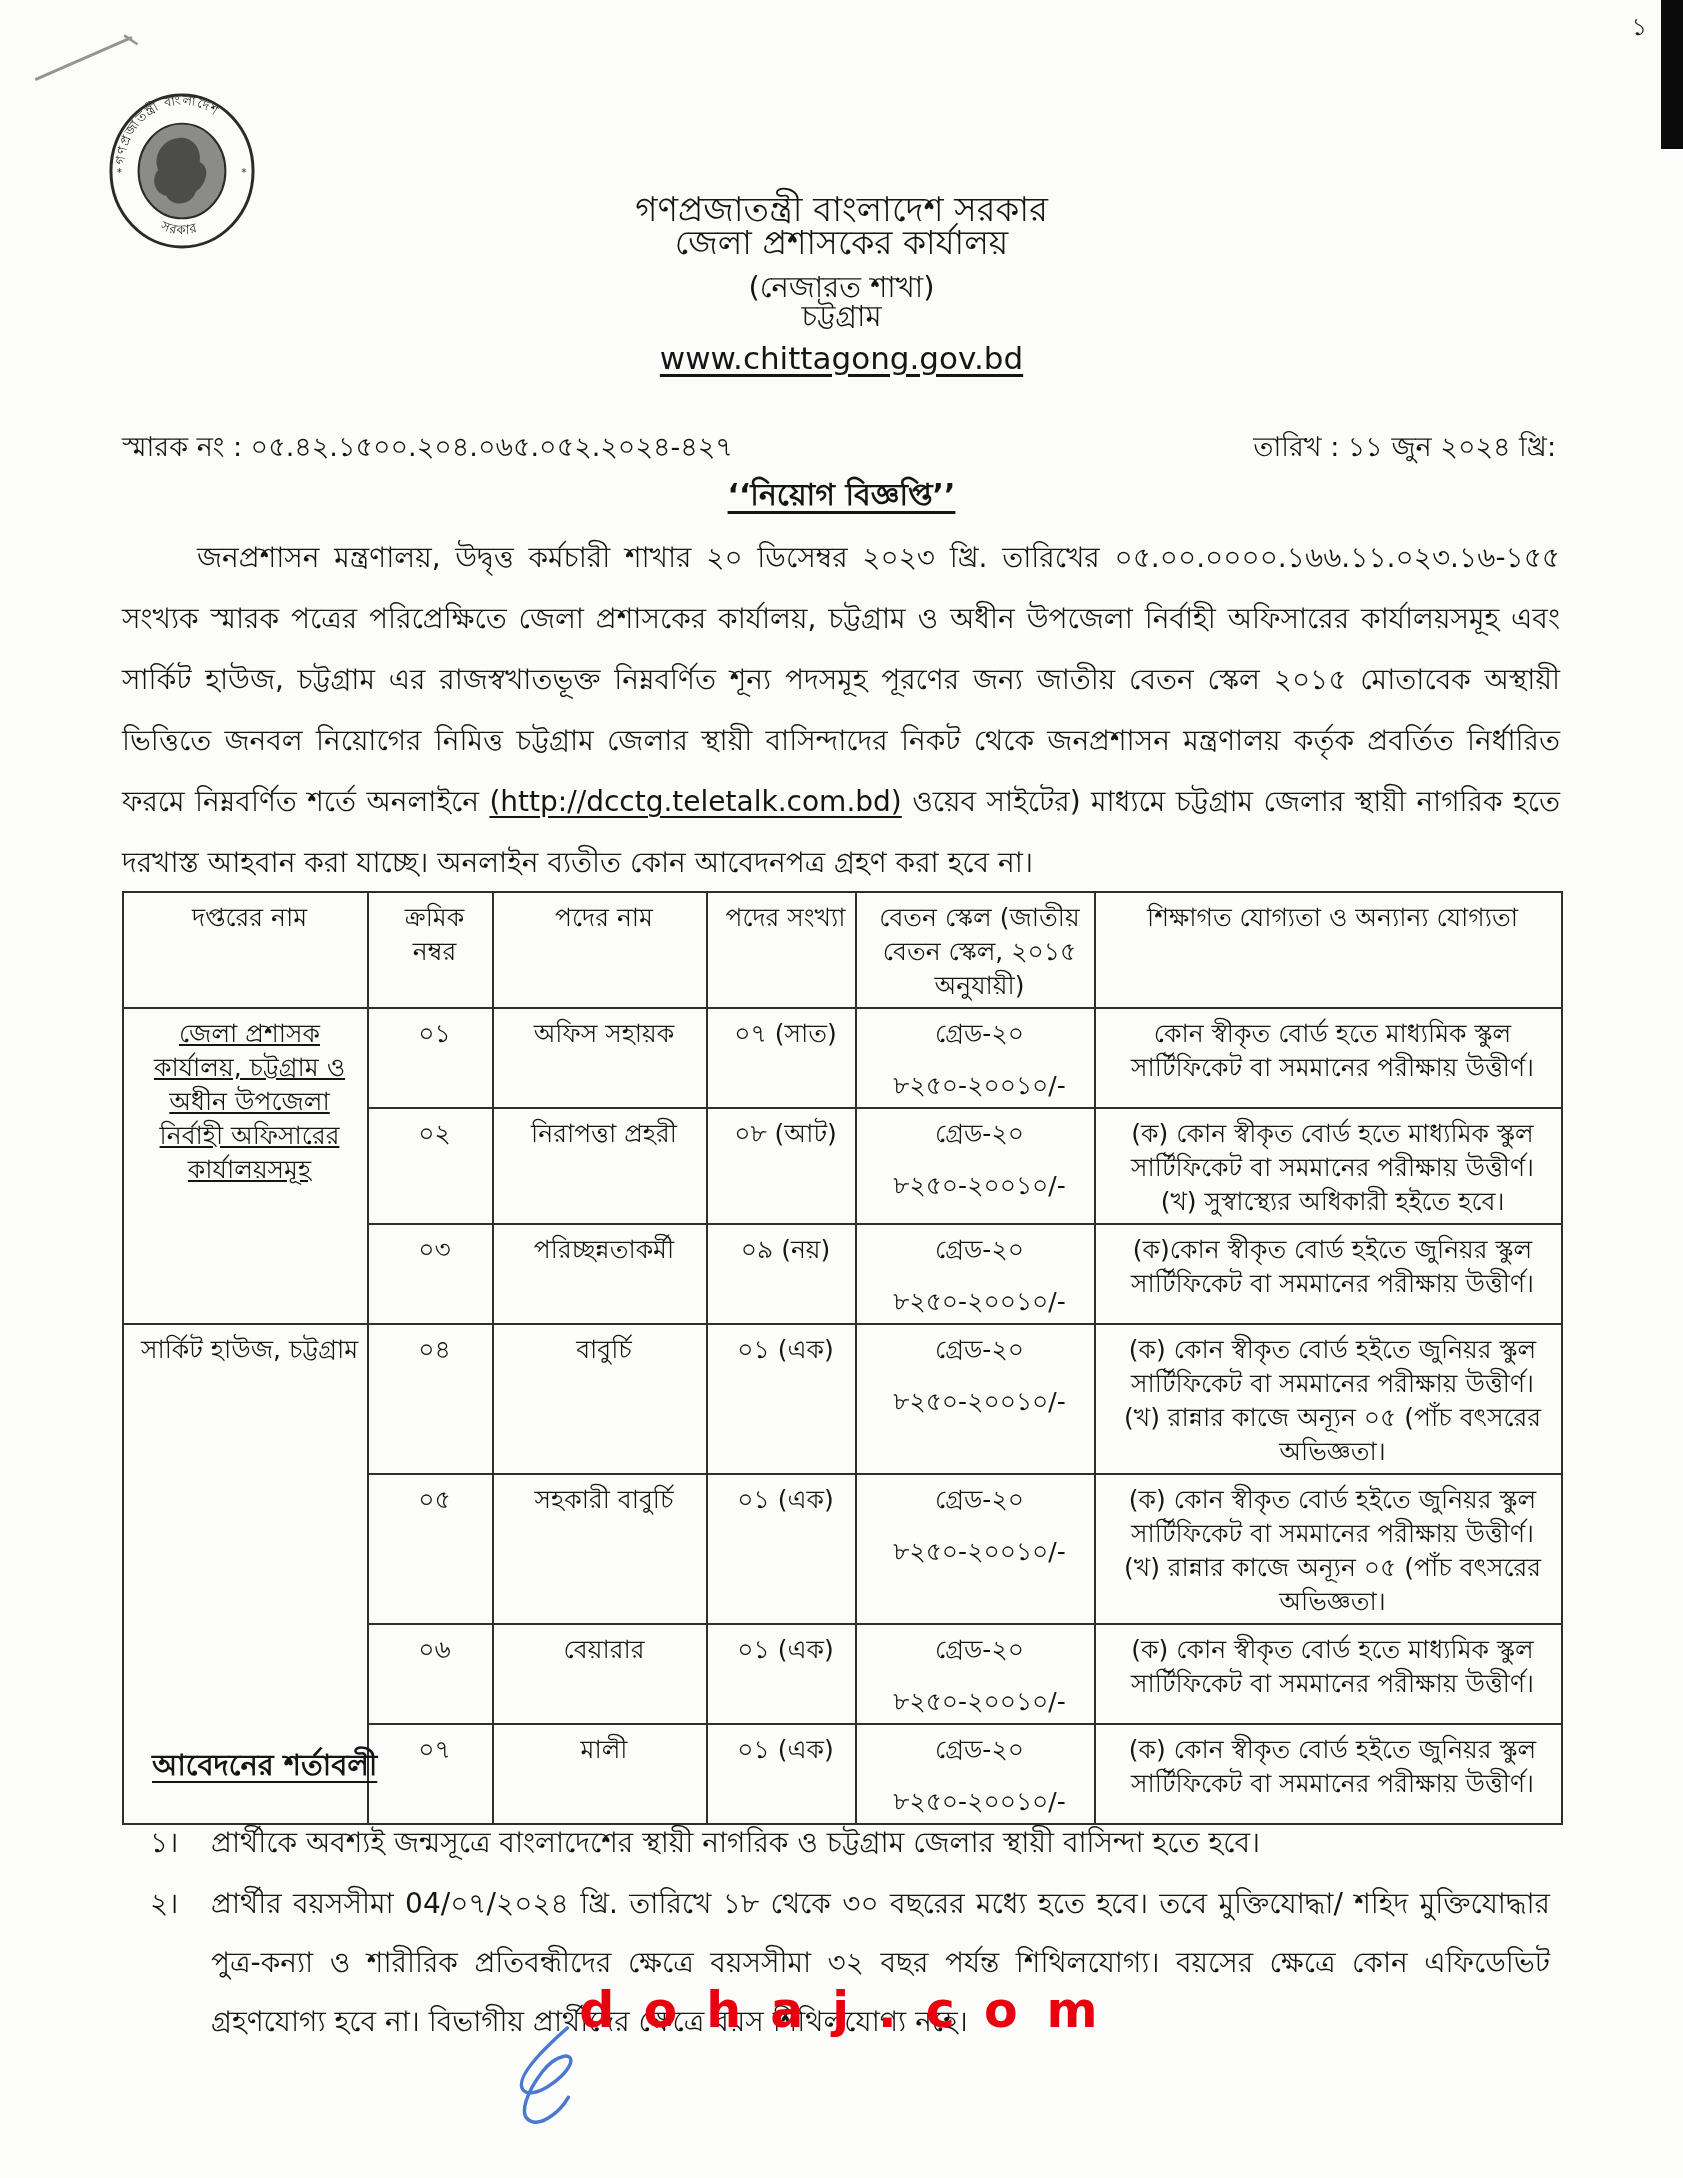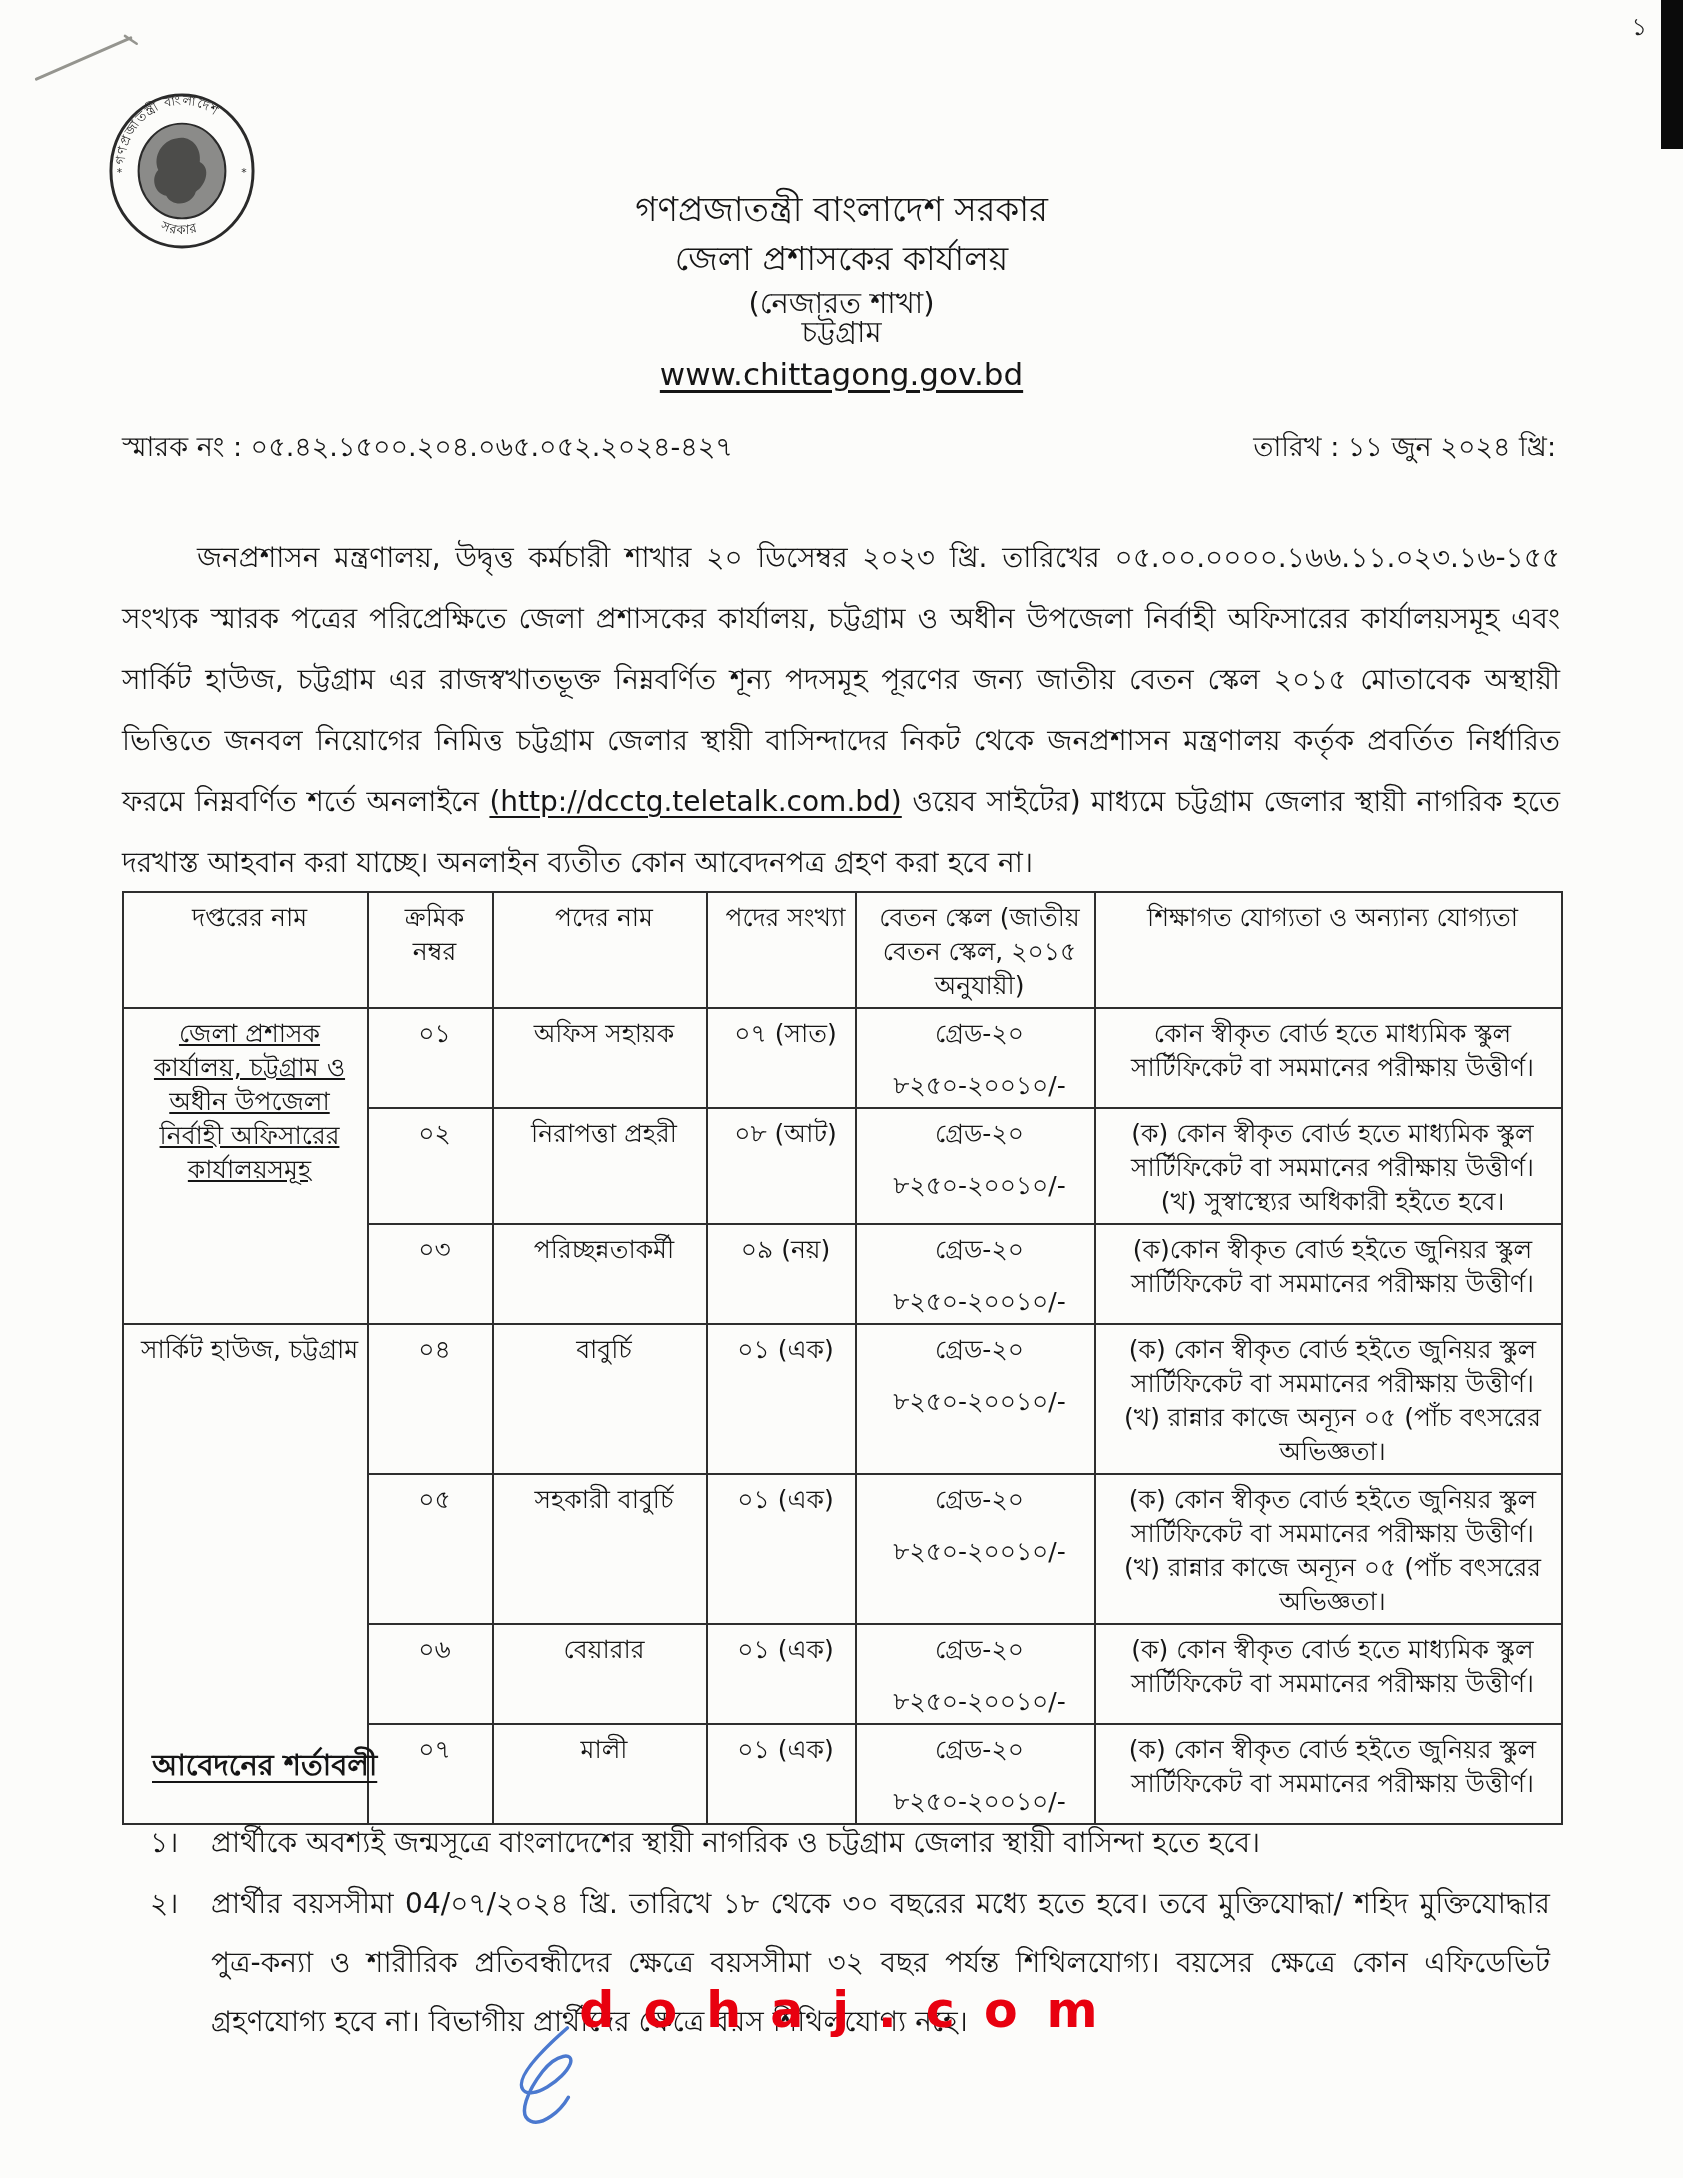--- a/index.html
+++ b/index.html
@@ -9,21 +9,21 @@
     font-family:"DejaVu Sans","Liberation Sans",sans-serif;
   }
   
   .corner-bar{position:absolute;right:0;top:0;width:22px;height:149px;background:#0b0b0b;}
   .page-number{position:absolute;right:36px;top:8px;font-size:24px;color:#222;}
   .pen-mark{position:absolute;left:30px;top:28px;}
   
   .seal{position:absolute;left:107px;top:91px;width:150px;height:160px;}
   
   .header-block{position:absolute;left:0;right:0;top:192px;text-align:center;line-height:1;}
-  .h-govt{font-size:34px;margin-bottom:16px;}
+  .h-govt{font-size:34px;}
   .h-office{font-size:33px;margin-bottom:14px;}
   .h-branch{font-size:29px;}
   .h-district{font-size:29px;margin-bottom:12px;}
   .h-site{font-size:31px;text-decoration:underline;text-underline-offset:5px;}
   
   .memo-row{position:absolute;left:122px;right:127px;top:426px;display:flex;justify-content:space-between;font-size:27px;}
   
   .notice-title{position:absolute;left:0;right:0;top:471px;text-align:center;font-size:30px;font-weight:bold;}
   .notice-title span{text-decoration:underline;text-underline-offset:6px;}
   
@@ -86,20 +86,23 @@
     <div class="h-branch">(নেজারত শাখা)</div>
     <div class="h-district">চট্টগ্রাম</div>
     <div class="h-site">www.chittagong.gov.bd</div>
   </div>
 
   <div class="memo-row">
     <span>স্মারক নং :  ০৫.৪২.১৫০০.২০৪.০৬৫.০৫২.২০২৪-৪২৭</span>
     <span>তারিখ : ১১ জুন ২০২৪ খ্রি:</span>
   </div>
 
+  <div class="notice-title">
+    <span>‘‘নিয়োগ বিজ্ঞপ্তি’’</span>
+  </div>
 
   <div class="body-para">
     <span>জনপ্রশাসন মন্ত্রণালয়, উদ্বৃত্ত কর্মচারী শাখার ২০ ডিসেম্বর ২০২৩ খ্রি. তারিখের ০৫.০০.০০০০.১৬৬.১১.০২৩.১৬-১৫৫ সংখ্যক স্মারক পত্রের পরিপ্রেক্ষিতে জেলা প্রশাসকের কার্যালয়, চট্টগ্রাম ও অধীন উপজেলা নির্বাহী অফিসারের কার্যালয়সমূহ এবং সার্কিট হাউজ, চট্টগ্রাম এর রাজস্বখাতভূক্ত নিম্নবর্ণিত শূন্য পদসমূহ পূরণের জন্য জাতীয় বেতন স্কেল ২০১৫ মোতাবেক অস্থায়ী ভিত্তিতে জনবল নিয়োগের নিমিত্ত চট্টগ্রাম জেলার স্থায়ী বাসিন্দাদের নিকট থেকে জনপ্রশাসন মন্ত্রণালয় কর্তৃক প্রবর্তিত নির্ধারিত ফরমে নিম্নবর্ণিত শর্তে অনলাইনে </span><span class="url">(http://dcctg.teletalk.com.bd)</span><span> ওয়েব সাইটের) মাধ্যমে চট্টগ্রাম জেলার স্থায়ী নাগরিক হতে দরখাস্ত আহবান করা যাচ্ছে। অনলাইন ব্যতীত কোন আবেদনপত্র গ্রহণ করা হবে না।</span>
   </div>
 
   <table class="vacancy">
     <colgroup>
       <col style="width:245px">
         <col style="width:125px">
         <col style="width:214px">

